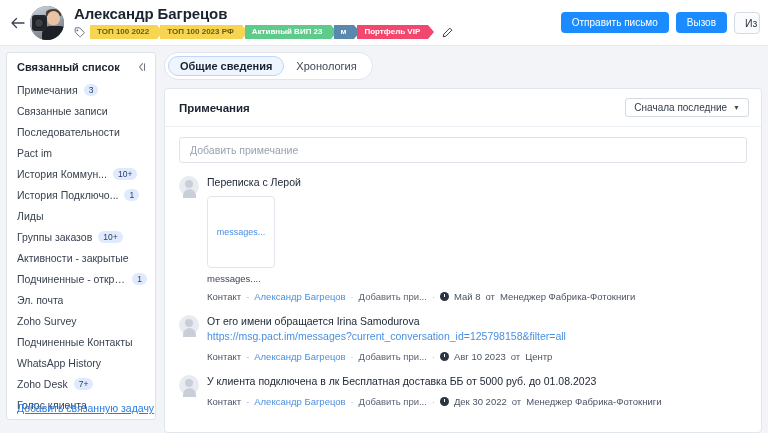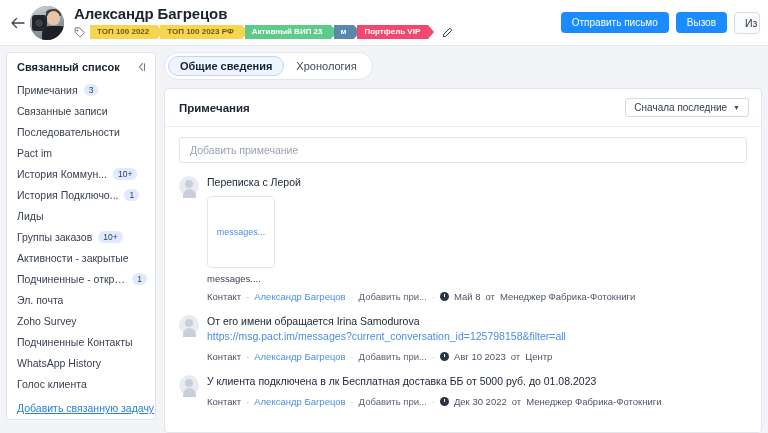--- a/index.html
+++ b/index.html
@@ -440,20 +440,24 @@
       <span class="label">Эл. почта</span>
     </div>
     <div class="side-item">
       <span class="label">Zoho Survey</span>
     </div>
     <div class="side-item">
       <span class="label">Подчиненные Контакты</span>
     </div>
     <div class="side-item">
       <span class="label">WhatsApp History</span>
+    </div>
+    <div class="side-item">
+      <span class="label">Zoho Desk</span>
+      <span class="side-badge">7+</span>
     </div>
     <div class="side-item">
       <span class="label">Голос клиента</span>
     </div>
 
     <div class="side-link">Добавить связанную задачу</div>
   </div>
 
   <div class="main">
     <div class="tabbar">

